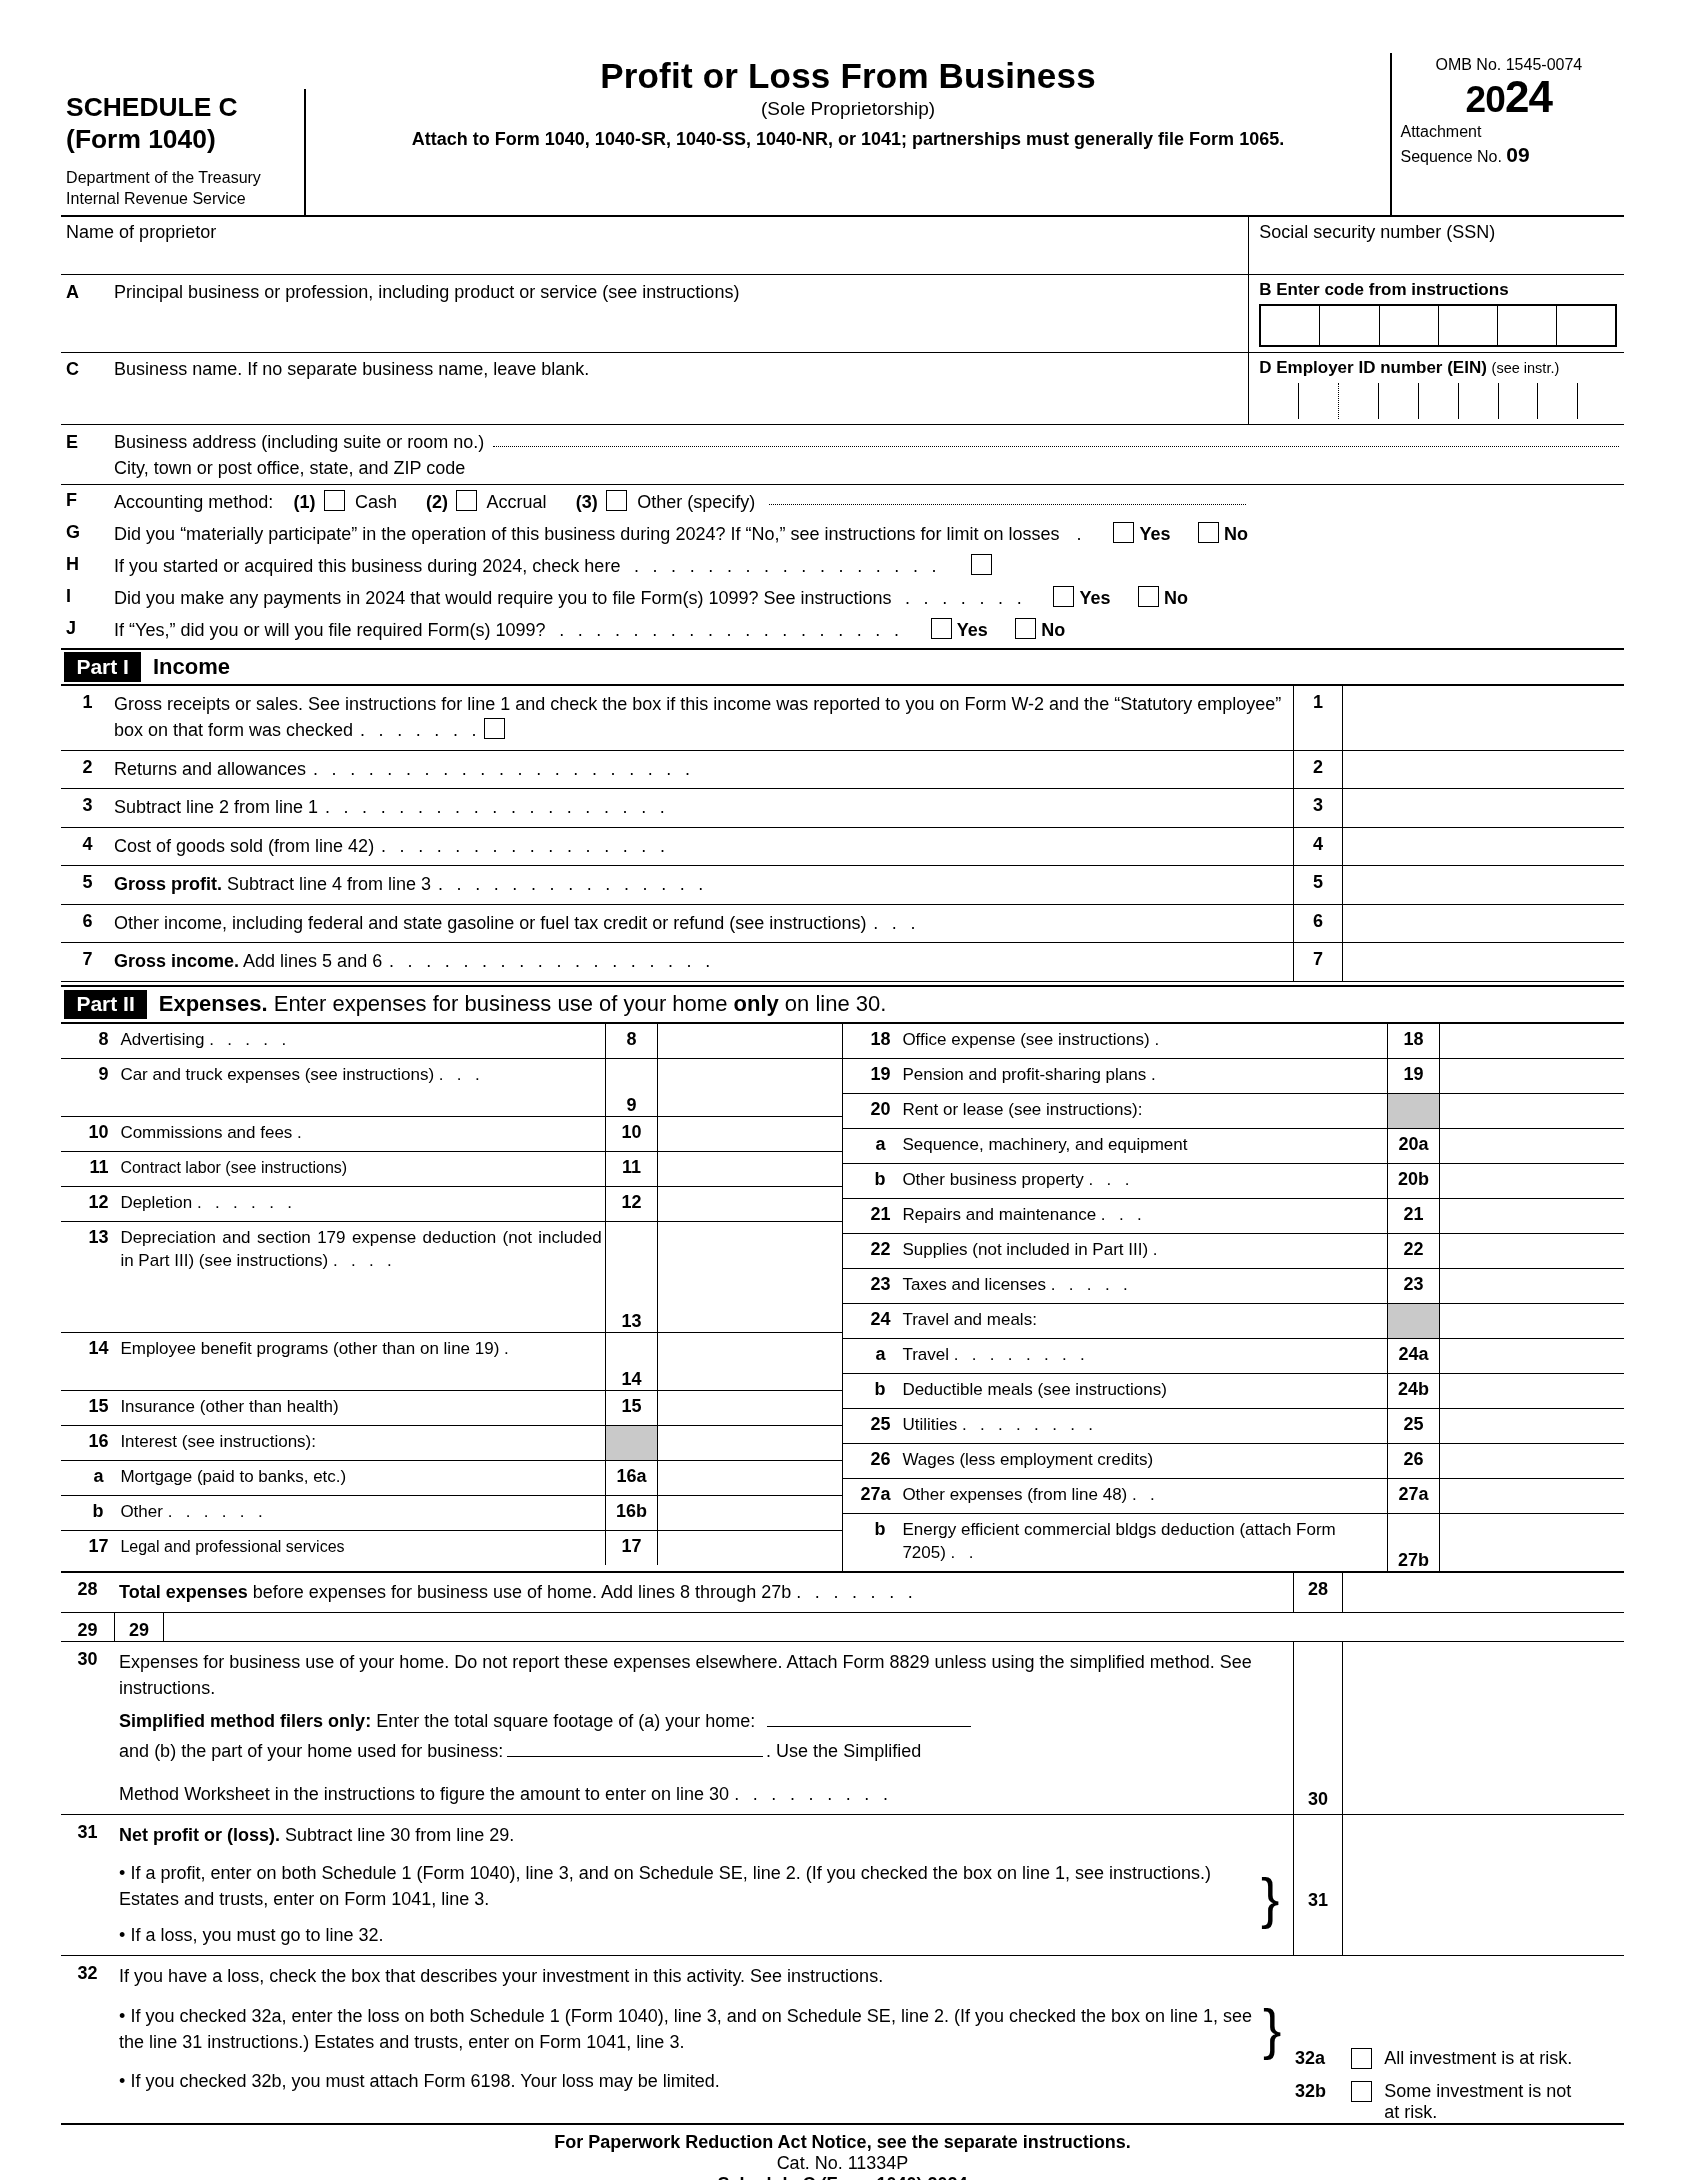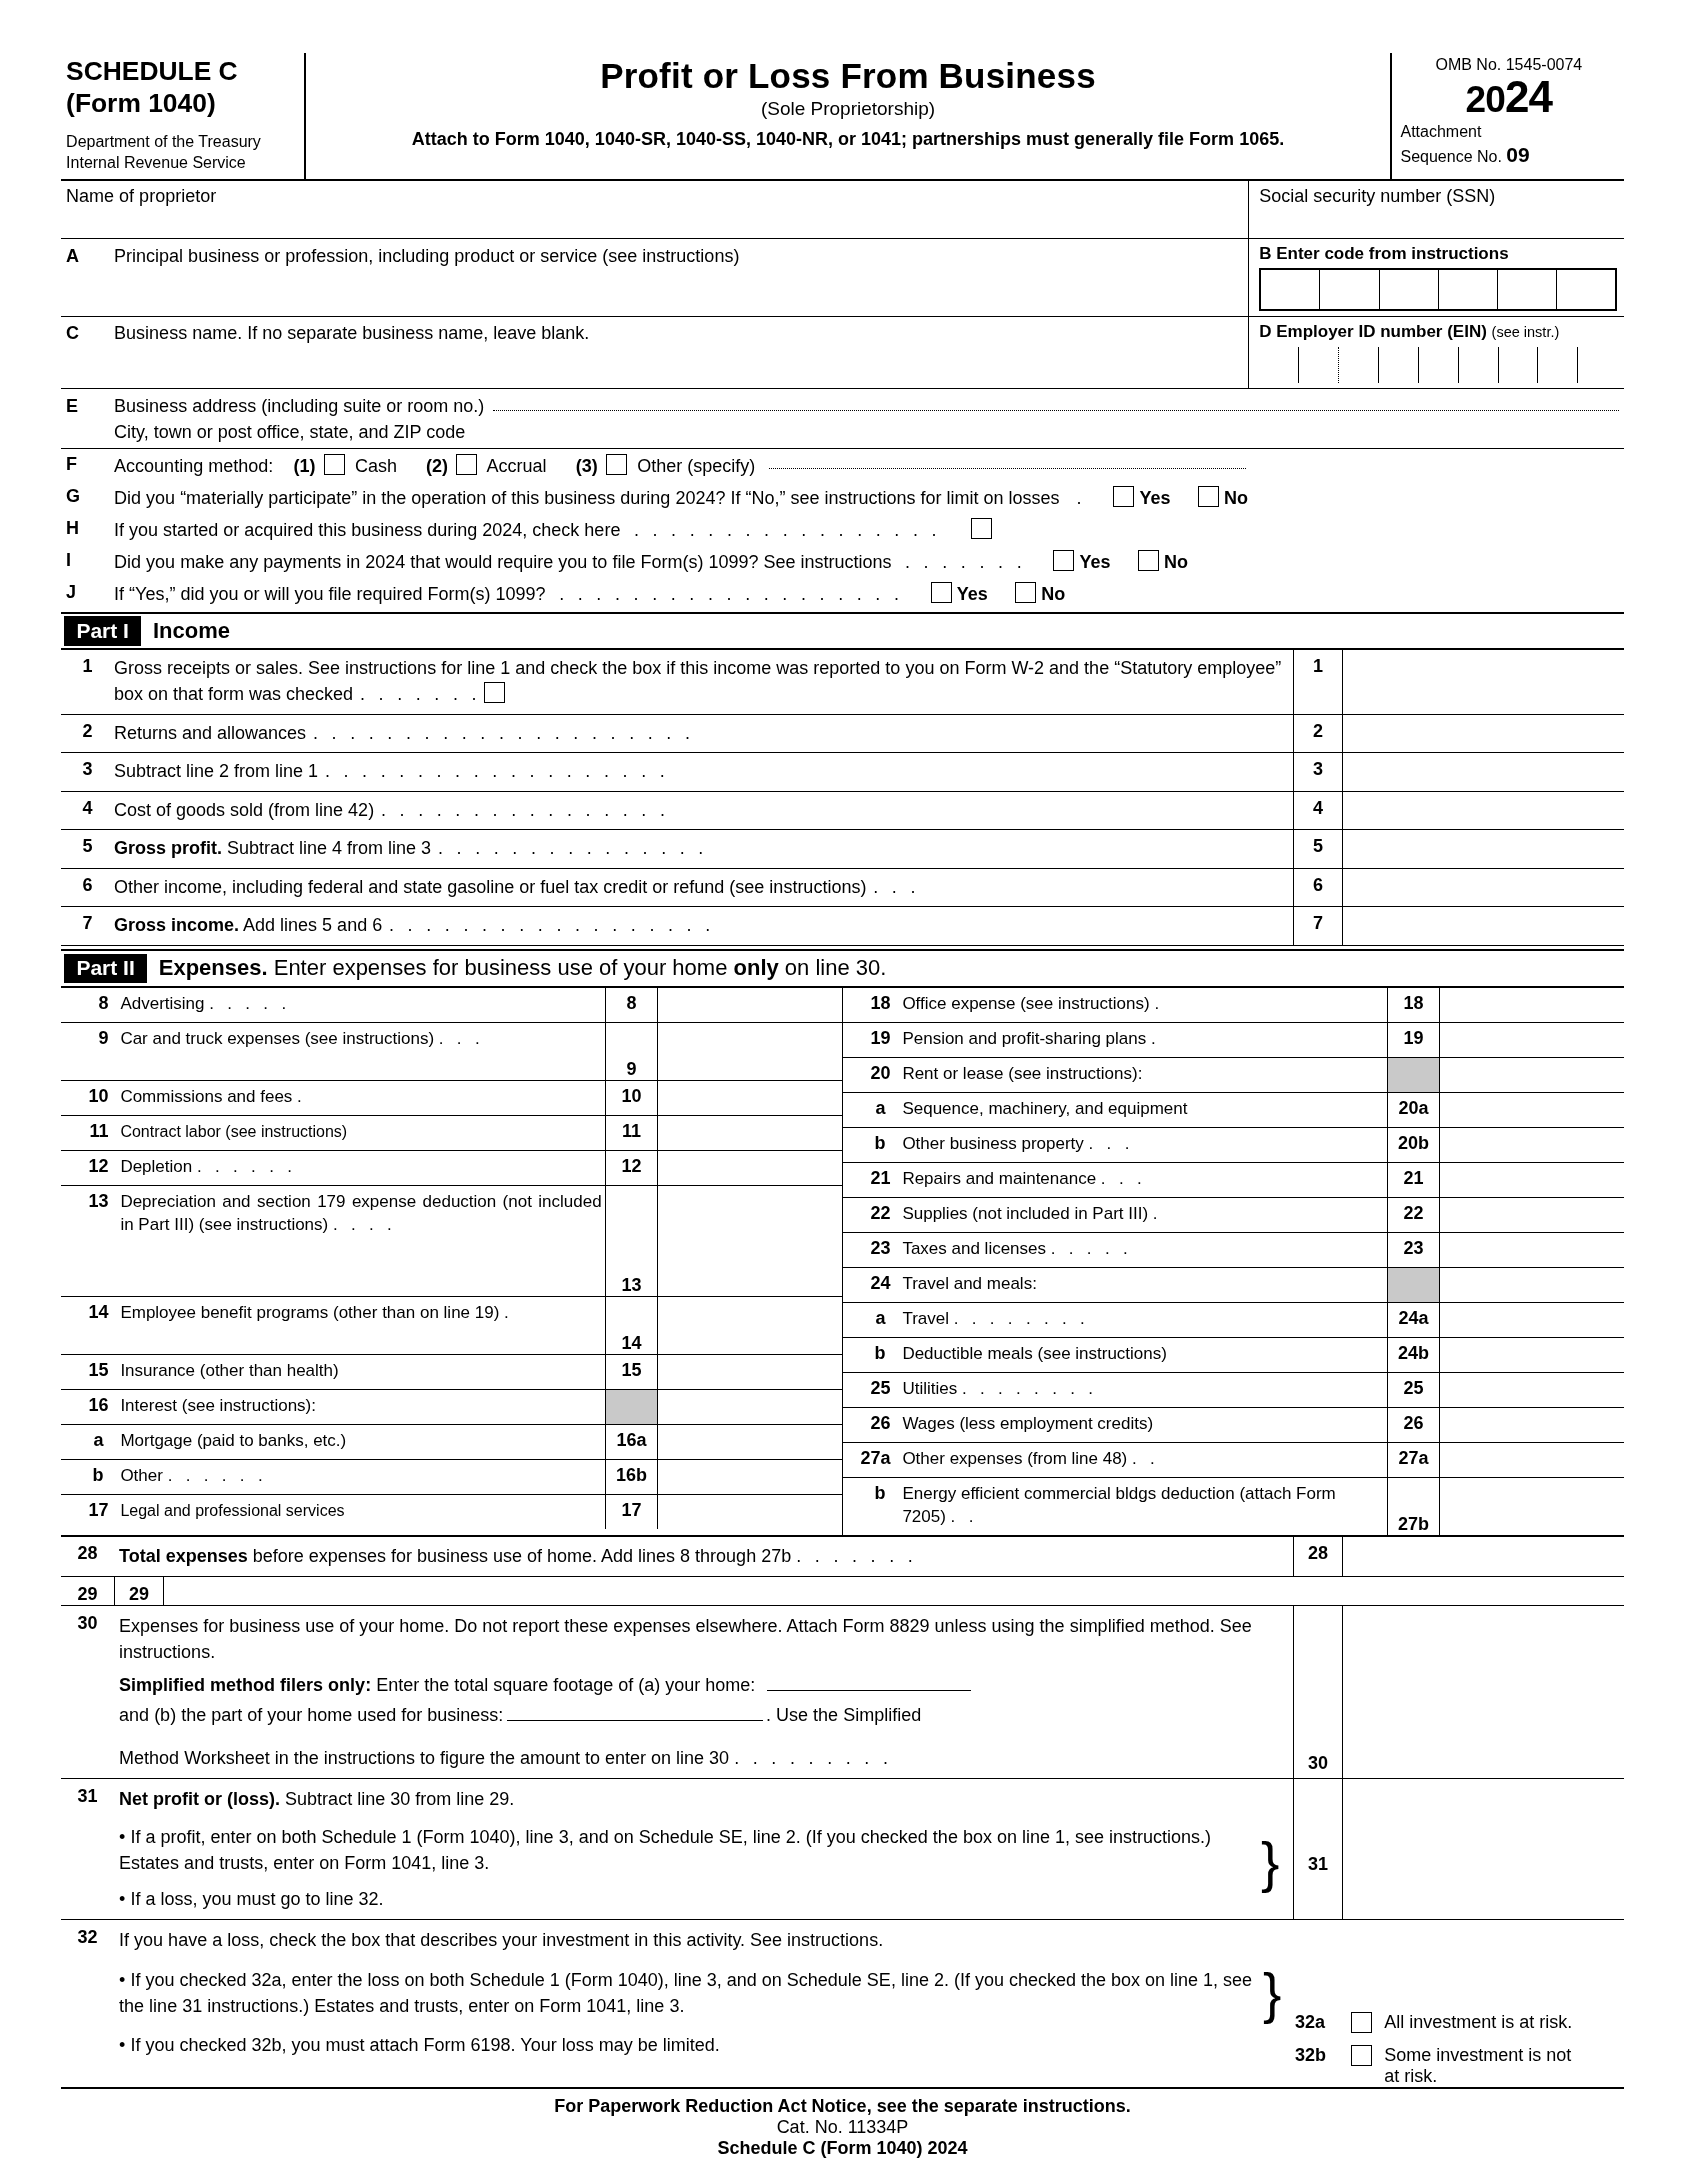--- a/index.html
+++ b/index.html
@@ -3,21 +3,21 @@
 <meta charset="utf-8">
 <style>
   html,body{margin:0;padding:0;background:#fff;}
   body{font-family:"Liberation Sans",sans-serif;color:#000;}
   .page{width:1685px;min-height:2181px;box-sizing:border-box;padding:53px 61px 0 61px;background:#fff;position:relative;}
   .bold{font-weight:bold;}
   .ital{font-style:italic;}
 
   
   .hdr{display:flex;border-bottom:2.6px solid #000;}
-  .hdr-left{width:245px;box-sizing:border-box;padding:3.4px 6.8px 5.1px 5.1px;border-right:2.6px solid #000;}
+  .hdr-left{width:245px;box-sizing:border-box;padding:3.4px 6.8px 5.1px 5.1px;border-right:2.6px solid #000;margin-top:36px;}
   .hdr-left .t1{font-size:26.4px;font-weight:bold;line-height:1.18;}
   .hdr-left .t2{font-size:16px;line-height:1.3;margin-top:13.6px;}
   .hdr-mid{flex:1;box-sizing:border-box;padding:3.4px 8.5px 5.1px 8.5px;text-align:center;border-right:2.6px solid #000;}
   .hdr-mid .title{font-size:35px;font-weight:bold;letter-spacing:0.2px;}
   .hdr-mid .sub{font-size:19px;margin-top:1.7px;}
   .hdr-mid .attach{font-size:18px;font-weight:bold;margin-top:8.5px;}
   .hdr-mid .goto{font-size:18px;font-weight:bold;margin-top:5.1px;}
   .hdr-right{width:232px;box-sizing:border-box;padding:3.4px 6.8px 3.4px 8.5px;}
   .hdr-right .omb{font-size:16px;text-align:center;}
   .hdr-right .yr{font-size:37px;font-weight:bold;text-align:center;line-height:1.05;letter-spacing:-0.9px;}

